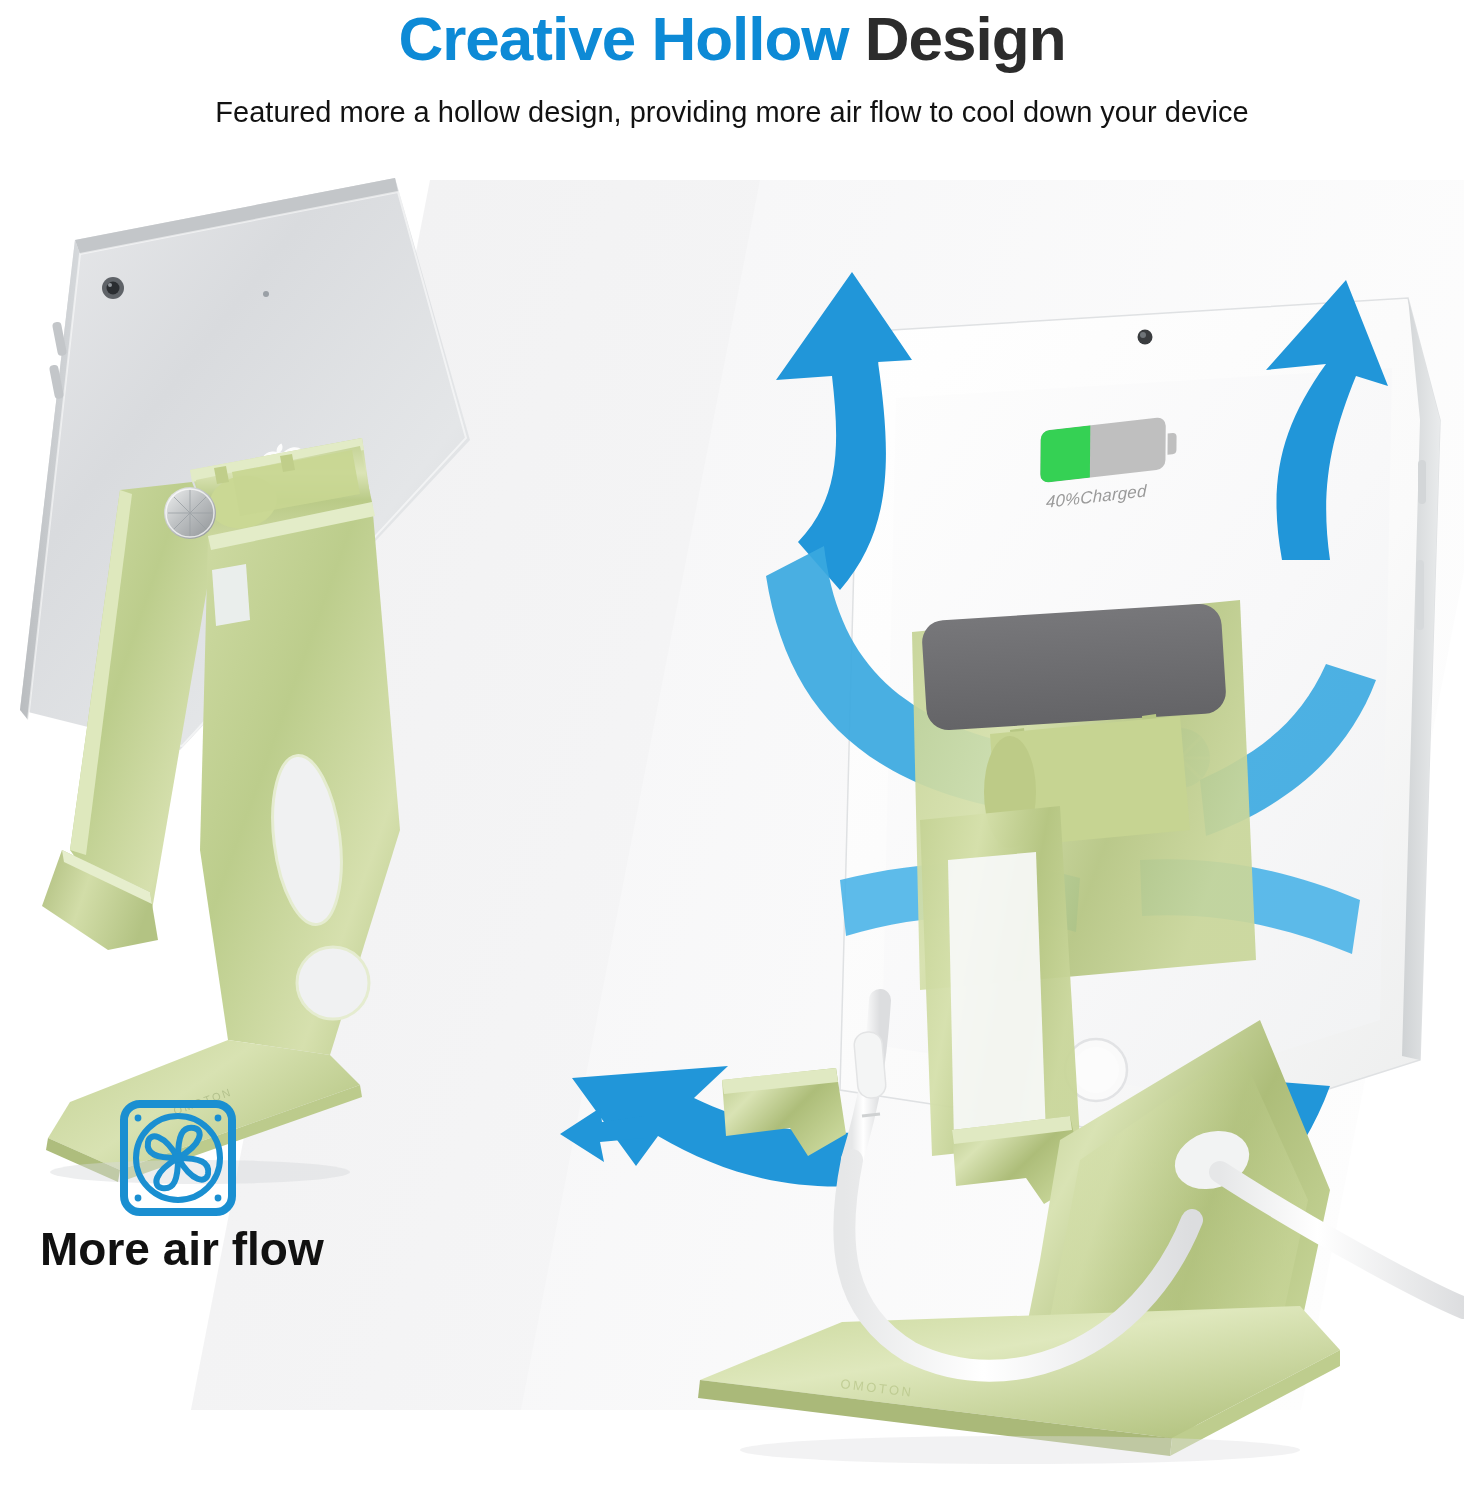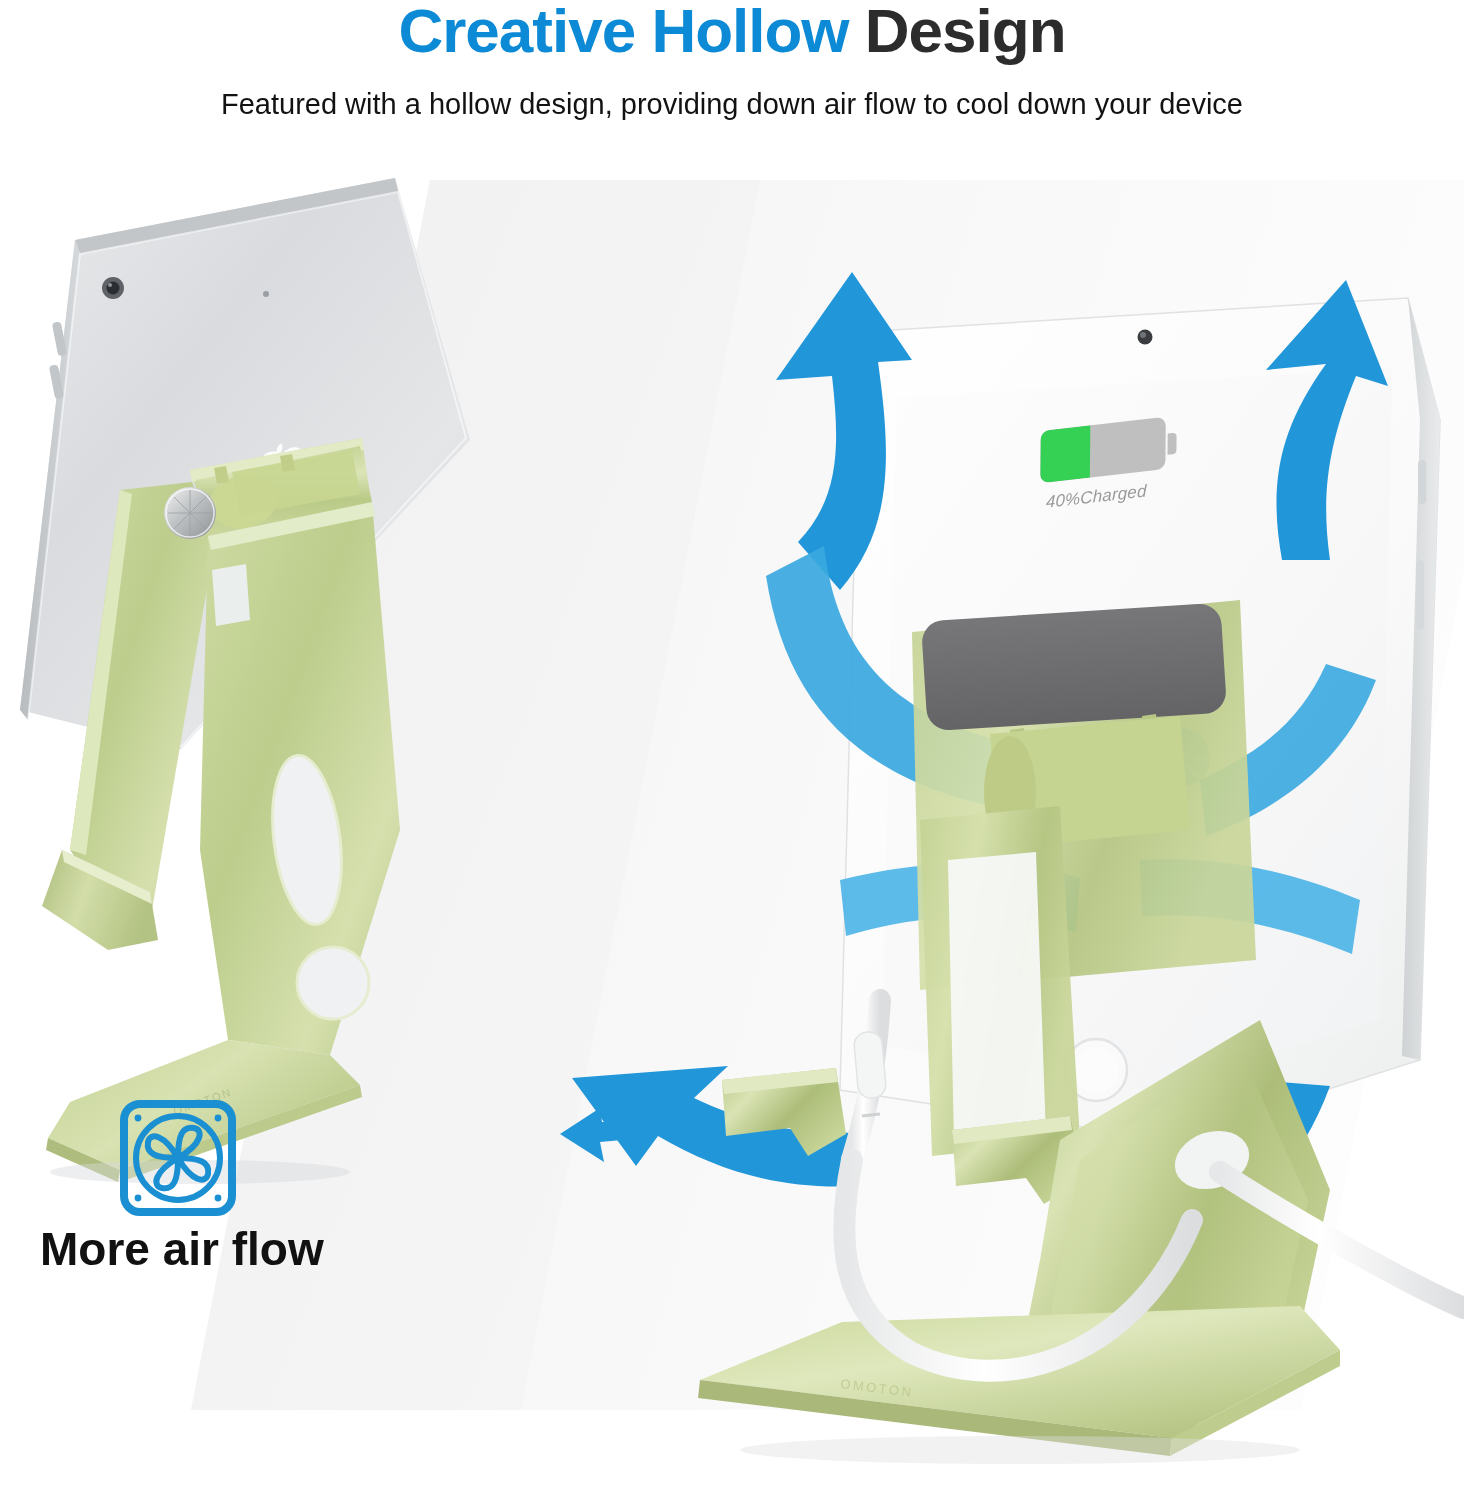--- a/index.html
+++ b/index.html
@@ -9,21 +9,21 @@
     font-family:"Liberation Sans", sans-serif;
     overflow:hidden;
     position:relative;
   }
   .stage{position:absolute;left:0;top:0;width:1464px;height:1500px;overflow:hidden;}
 
   
   .header{position:absolute;left:0;top:0;width:1464px;text-align:center;}
   .title{
     font-size:62px;font-weight:bold;letter-spacing:-1px;
-    line-height:1.0;margin:0;white-space:nowrap;
+    line-height:1.0;margin:0;padding-top:8px;white-space:nowrap;
   }
   .title .t-blue{color:#0d8ad6;}
   .title .t-dark{color:#2c2c2c;}
   .subtitle{
     font-size:29px;color:#121212;font-weight:400;
     margin:0;padding-top:26px;white-space:nowrap;
   }
 
   
   .backdrop{
@@ -74,21 +74,21 @@
 </head>
 <body>
 
 <div class="stage">
 
   <div class="header">
     <div class="title">
       <span class="t-blue">Creative Hollow</span>
       <span class="t-dark">Design</span>
     </div>
-    <div class="subtitle">Featured with a hollow design, providing down air flow to cool down your device</div>
+    <div class="subtitle">Featured more a hollow design, providing more air flow to cool down your device</div>
   </div>
 
   <div class="backdrop"></div>
   <div class="backdrop2"></div>
 
   <svg class="abs" style="left:0px;top:150px;" width="520" height="880" viewBox="0 0 520 880">
     <defs>
       <linearGradient id="tabSilver" x1="0" y1="0" x2="1" y2="1">
         <stop offset="0%" stop-color="#e9eaec"></stop>
         <stop offset="35%" stop-color="#d9dbde"></stop>

